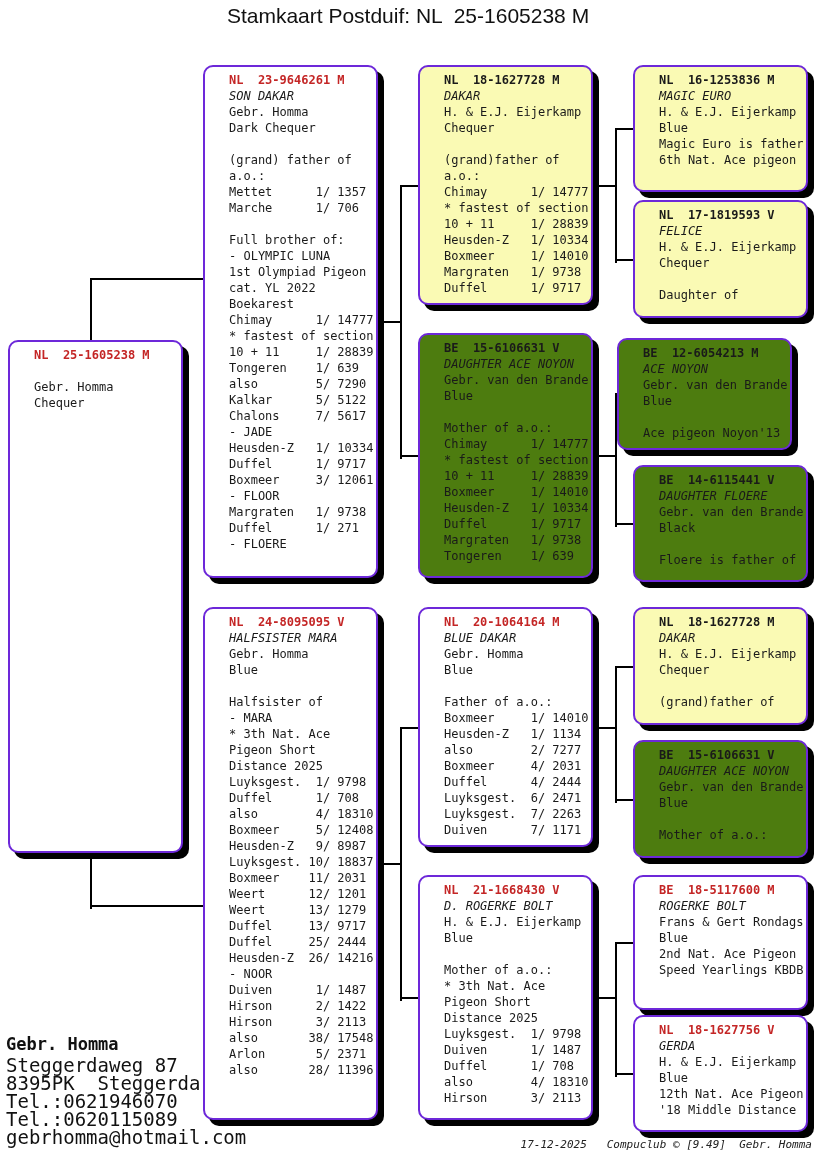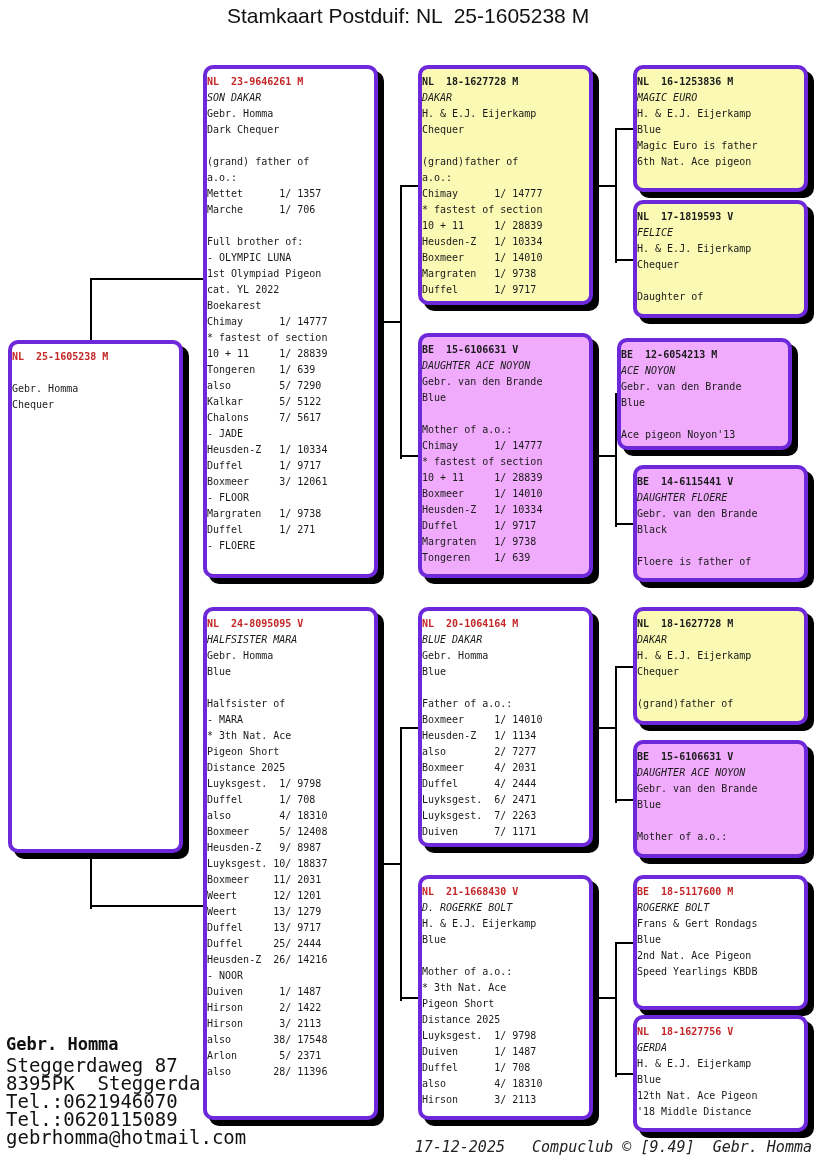--- a/index.html
+++ b/index.html
@@ -1,36 +1,36 @@
 <!DOCTYPE html>
 <html><head>
 <meta charset="utf-8">
 <style>
   html,body{margin:0;padding:0;background:#fff;}
   .page{position:relative;width:816px;height:1172px;background:#ffffff;overflow:hidden;
         font-family:"DejaVu Sans Mono",monospace;}
   .title{position:absolute;top:4px;left:0;width:100%;text-align:center;
          font-family:"Liberation Sans",sans-serif;font-size:21px;color:#111;
          white-space:pre;}
-  .box{position:absolute;width:175px;border:4px solid #6d28d9;border-radius:10px;
-       box-shadow:6px 6px 0 0 #000;padding:5px 8px 6px 0;box-sizing:border-box;
-       overflow:hidden;font-size:10px;color:#1a1a1a;}
+  .box{position:absolute;width:175px;border:2px solid #6d28d9;border-radius:10px;
+       box-shadow:6px 6px 0 0 #000;padding:5px 8px 6px 24px;box-sizing:border-box;
+       overflow:hidden;font-size:12px;color:#1a1a1a;}
   .box.white{background:#ffffff;}
   .box.yellow{background:#fafab4;}
-  .box.pink{background:#f0abfc;}
+  .box.pink{background:#4d7c0f;}
   .ring{font-weight:bold;white-space:pre;line-height:16px;min-height:16px;}
   .ring.red{color:#c42626;}
   .ring.dark{color:#1a1a1a;}
   .pname{font-style:italic;white-space:pre;line-height:16px;min-height:16px;}
   .bline{white-space:pre;line-height:16px;min-height:16px;}
   .cline{position:absolute;background:#000;}
   .owner{position:absolute;left:6px;top:1032px;color:#111;}
   .owner-name{font-weight:bold;font-size:17px;line-height:24px;white-space:pre;}
   .owner-line{font-size:19px;line-height:18px;white-space:pre;}
-  .footer{position:absolute;right:4px;top:1138px;font-style:italic;font-size:15px;
+  .footer{position:absolute;right:4px;top:1138px;font-style:italic;font-size:11px;
           color:#222;white-space:pre;}
 </style>
 </head>
 <body>
 
 <div class="page">
 
   <div class="title">Stamkaart Postduif: NL  25-1605238 M</div>
 
   <div id="connectors">

